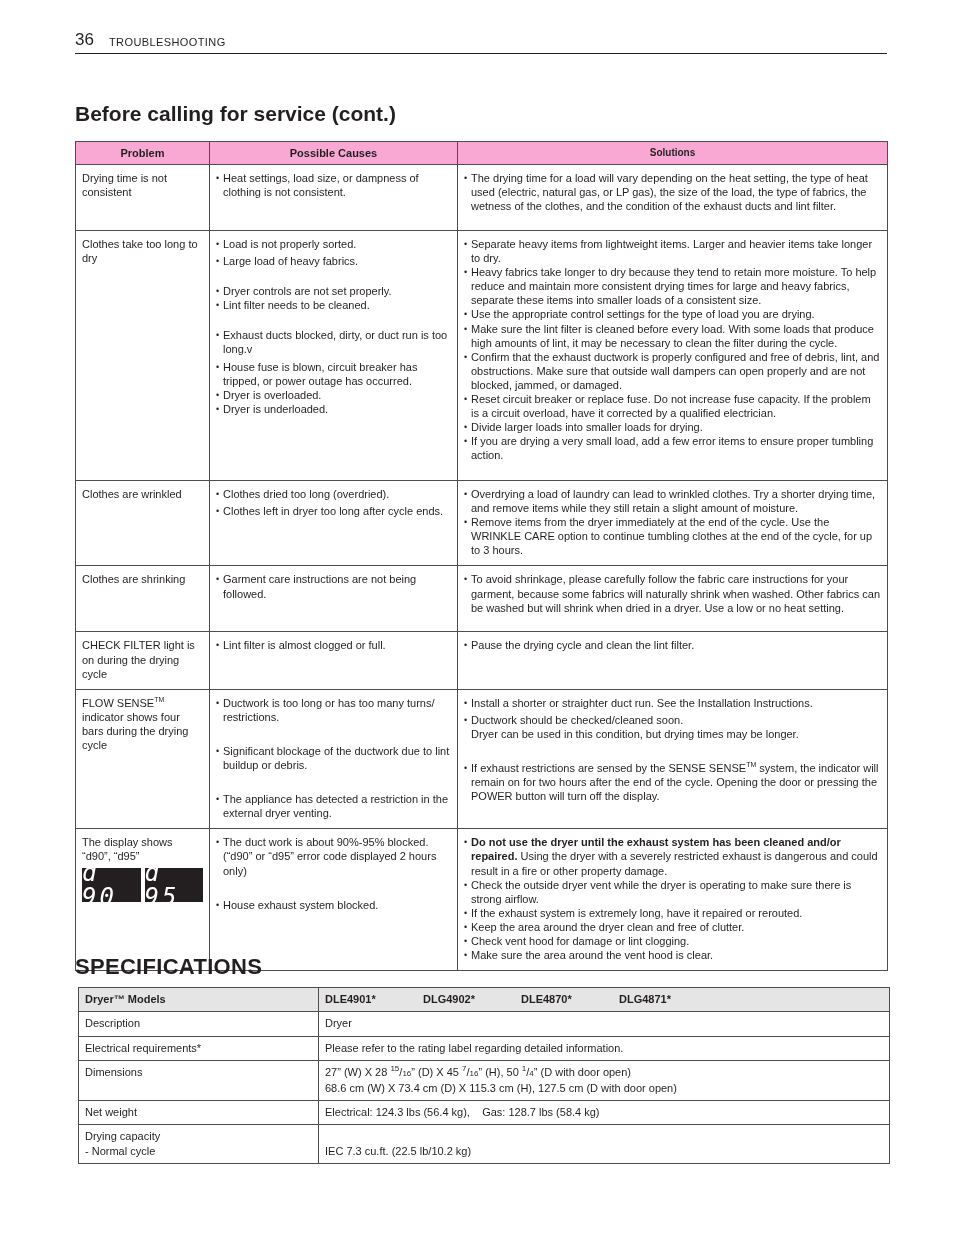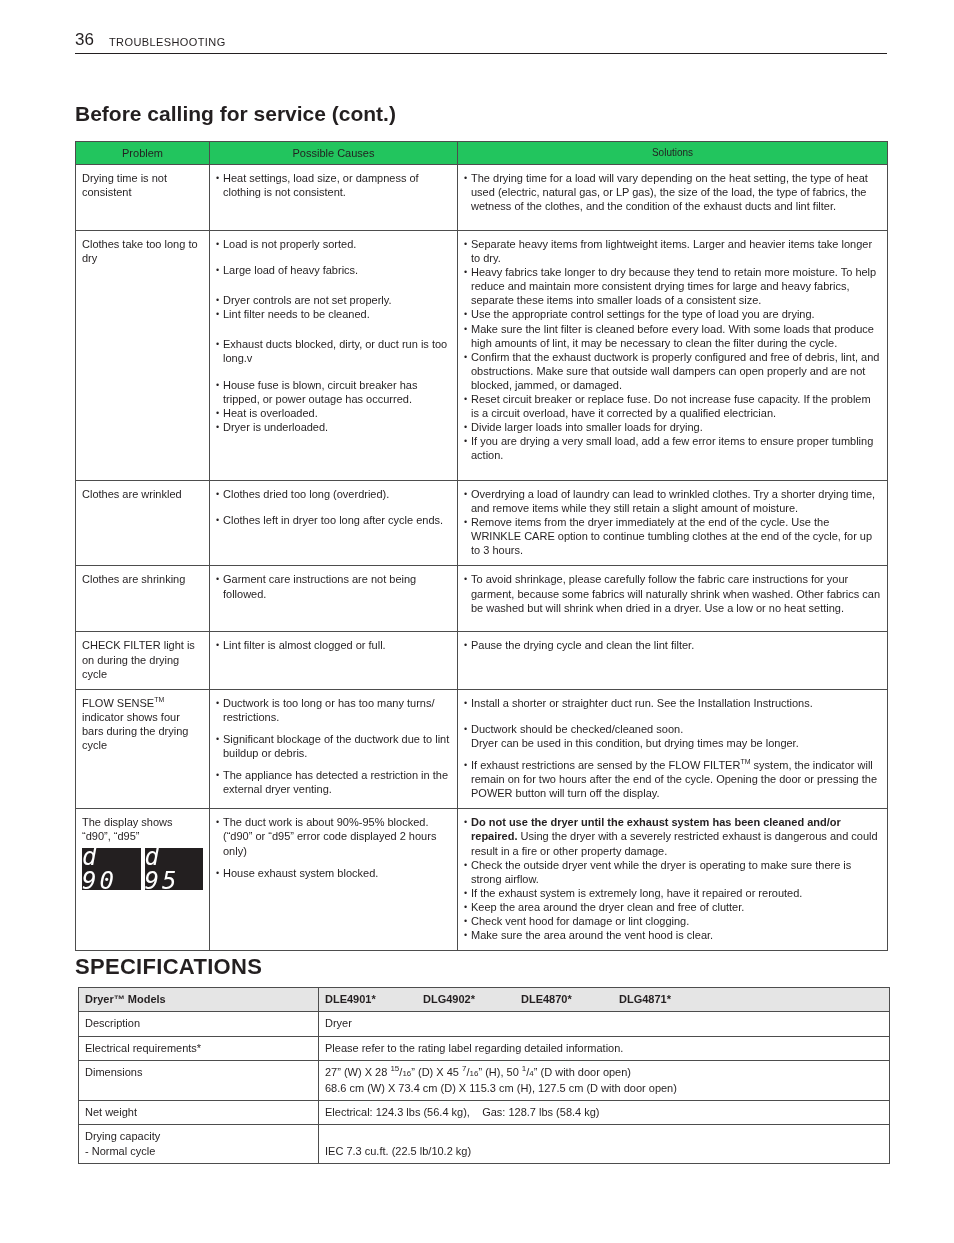--- a/index.html
+++ b/index.html
@@ -9,35 +9,35 @@
   .page-header { position: absolute; left: 75px; top: 30px; width: 812px; height: 24px; border-bottom: 1px solid #231f20; }
   .page-num { position: absolute; left: 0; top: 0; font-size: 17px; line-height: 20px; }
   .section-label { position: absolute; left: 34px; top: 5px; font-size: 11px; letter-spacing: 0.4px; line-height: 14px; }
 
   .main-title { position: absolute; left: 75px; top: 100px; font-size: 21px; font-weight: bold; line-height: 28px; }
 
   table { border-collapse: collapse; position: absolute; table-layout: fixed; }
   td, th { border: 1px solid #4d4d4d; vertical-align: top; font-size: 11px; line-height: 14.1px; font-weight: normal; text-align: left; }
 
   .trouble-table { left: 75px; top: 141px; width: 812px; }
-  .trouble-table th { background: #22c55e; font-weight: normal; text-align: center; height: 23px; vertical-align: middle; font-size: 11px; }
+  .trouble-table th { background: #f9a8d4; font-weight: bold; text-align: center; height: 23px; vertical-align: middle; font-size: 11px; }
   .trouble-table td { padding: 6px 6px 8px 6px; }
   .trouble-table col.c1 { width: 134px; }
   .trouble-table col.c2 { width: 248px; }
   .trouble-table col.c3 { width: 430px; }
 
   .bl { list-style: none; }
   .bl li { position: relative; padding-left: 7px; }
   .bl li::before { content: "\2022"; position: absolute; left: 0; top: 0; font-size: 9px; }
-  .gap { margin-top: 12px; }
+  .gap { margin-top: 3px; }
   .gap2 { margin-top: 16px; }
-  .gap-s { margin-top: 8px; }
+  .gap-s { margin-top: 20px; }
 
   .led-row { margin-top: 4px; display: flex; gap: 4px; }
-  .led { background: #231f20; width: 62px; height: 42px; display: flex; align-items: center; justify-content: center; }
+  .led { background: #231f20; width: 62px; height: 34px; display: flex; align-items: center; justify-content: center; }
   .led span { color: #ffffff; font-family: "DejaVu Sans Mono", monospace; font-size: 24px; font-style: italic; letter-spacing: 3px; line-height: 24px; font-weight: normal; }
 
   .spec-title { position: absolute; left: 75px; top: 953px; font-size: 22px; line-height: 28px; letter-spacing: 0.3px; }
 
   .spec-table { left: 78px; top: 987px; width: 811px; }
   .spec-table col.s1 { width: 240px; }
   .spec-table col.s2 { width: 571px; }
   .spec-table td { padding: 4px 6px 5px 6px; }
   .spec-table tr.hdr td { background: #e5e5e5; font-weight: bold; height: 23px; }
   .models { display: flex; }
@@ -87,21 +87,21 @@
     <tr style="height:250px;">
       <td>Clothes take too long to dry</td>
       <td>
         <ul class="bl">
           <li>Load is not properly sorted.</li>
           <li class="gap">Large load of heavy fabrics.</li>
           <li class="gap2">Dryer controls are not set properly.</li>
           <li>Lint filter needs to be cleaned.</li>
           <li class="gap2">Exhaust ducts blocked, dirty, or duct run is too long.v</li>
           <li class="gap">House fuse is blown, circuit breaker has tripped, or power outage has occurred.</li>
-          <li>Heat is overloaded.</li>
+          <li>Dryer is overloaded.</li>
           <li>Dryer is underloaded.</li>
         </ul>
       </td>
       <td>
         <ul class="bl">
           <li>Separate heavy items from lightweight items. Larger and heavier items take longer to dry.</li>
           <li>Heavy fabrics take longer to dry because they tend to retain more moisture. To help reduce and maintain more consistent drying times for large and heavy fabrics, separate these items into smaller loads of a consistent size.</li>
           <li>Use the appropriate control settings for the type of load you are drying.</li>
           <li>Make sure the lint filter is cleaned before every load. With some loads that produce high amounts of lint, it may be necessary to clean the filter during the cycle.</li>
           <li>Confirm that the exhaust ductwork is properly configured and free of debris, lint, and obstructions. Make sure that outside wall dampers can open properly and are not blocked, jammed, or damaged.</li>
@@ -168,21 +168,21 @@
           <li class="gap-s">The appliance has detected a restriction in the external dryer venting.</li>
         </ul>
       </td>
       <td>
         <ul class="bl">
           <li>Install a shorter or straighter duct run. See the Installation Instructions.</li>
           <li class="gap">
             <span>Ductwork should be checked/cleaned soon.</span><br>
             <span>Dryer can be used in this condition, but drying times may be longer.</span>
           </li>
-          <li class="gap-s"><span>If exhaust restrictions are sensed by the FLOW FILTER</span><sup>TM</sup><span> system, the indicator will remain on for two hours after the end of the cycle. Opening the door or pressing the POWER button will turn off the display.</span></li>
+          <li class="gap-s"><span>If exhaust restrictions are sensed by the SENSE SENSE</span><sup>TM</sup><span> system, the indicator will remain on for two hours after the end of the cycle. Opening the door or pressing the POWER button will turn off the display.</span></li>
         </ul>
       </td>
     </tr>
 
     <tr style="height:139px;">
       <td>
         <div>The display shows “d90”, “d95”</div>
         <div class="led-row">
           <div class="led">
               <span>d 90</span>

